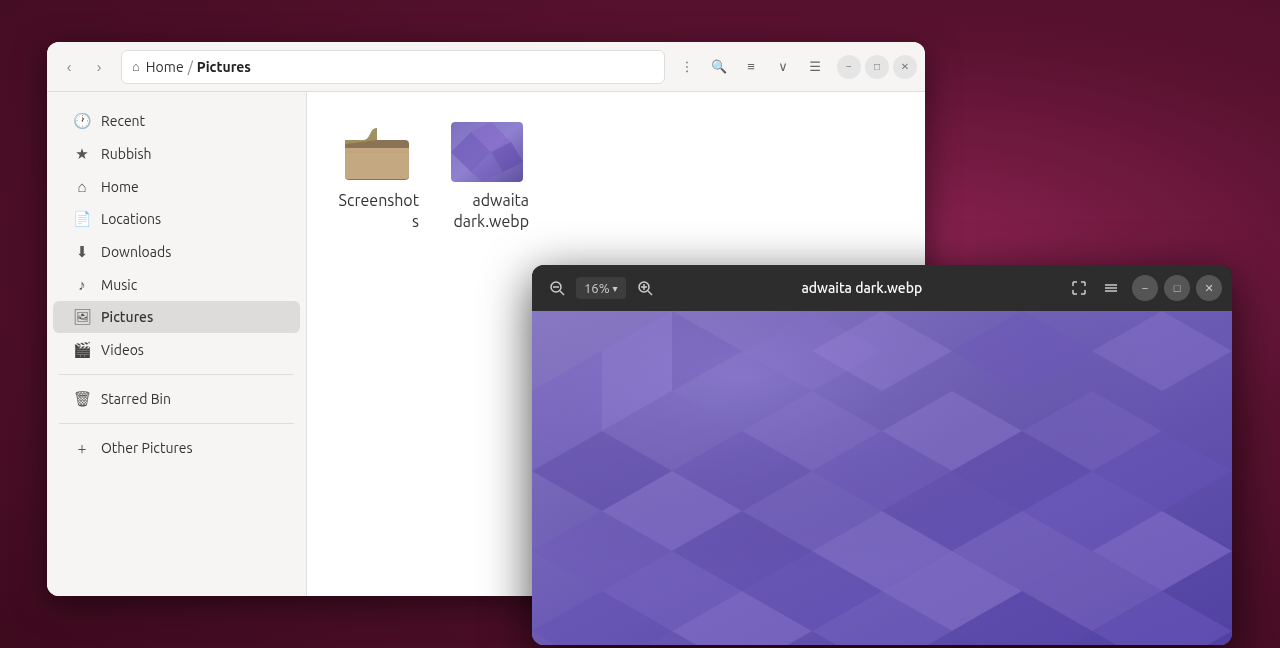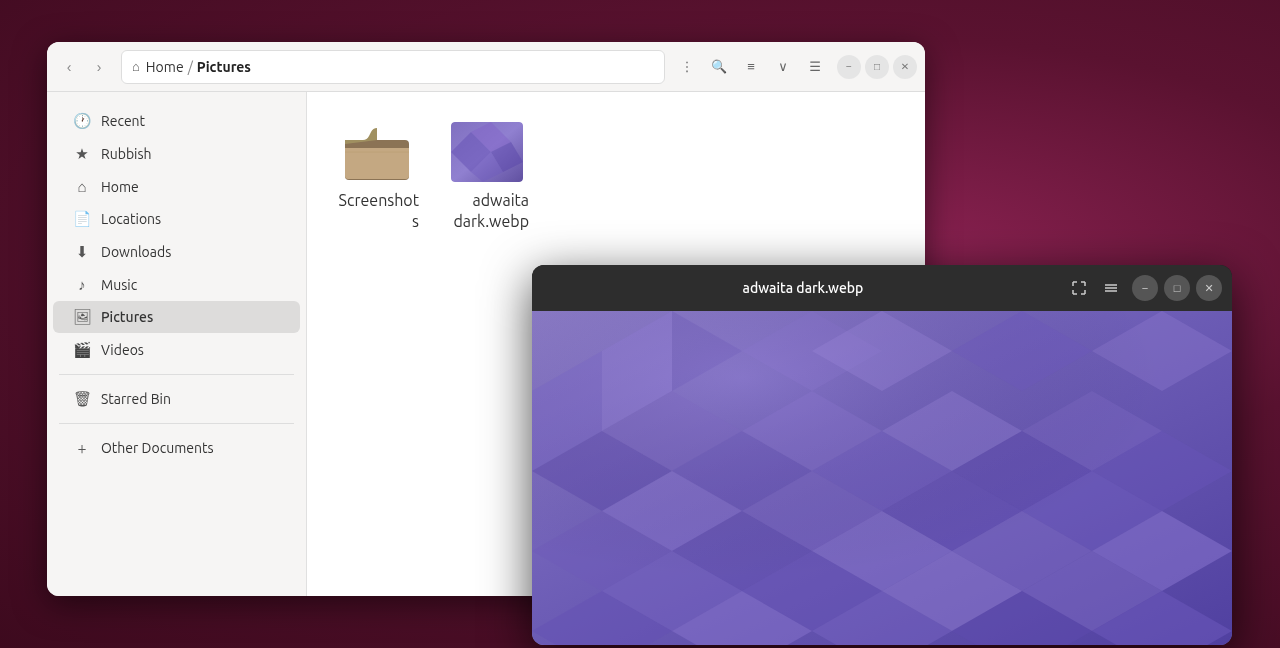--- a/index.html
+++ b/index.html
@@ -409,21 +409,21 @@
         <span>Videos</span>
       </div>
       <div class="sidebar-divider"></div>
       <div class="sidebar-item">
         <span class="sidebar-icon">🗑</span>
         <span>Starred Bin</span>
       </div>
       <div class="sidebar-divider"></div>
       <div class="sidebar-section-item">
         <span class="sidebar-icon" style="font-size:16px;font-weight:300;">+</span>
-        <span>Other Documents</span>
+        <span>Other Pictures</span>
       </div>
     </div>
 
     <div class="file-area">
 
       <div class="file-item">
         <div class="folder-icon">
           <svg width="72" height="60" viewBox="0 0 72 60">
 
             <path d="M4 18 L4 54 Q4 58 8 58 L64 58 Q68 58 68 54 L68 22 Q68 18 64 18 Z" fill="#8B7355"></path>
@@ -458,20 +458,41 @@
         </div>
         <span class="file-name">adwaita dark.webp</span>
       </div>
     </div>
   </div>
 </div>
 
 <div class="image-viewer">
 
   <div class="viewer-titlebar">
+    <div class="viewer-zoom-controls">
+      <button class="viewer-btn">
+        <svg width="16" height="16" viewBox="0 0 16 16" fill="none">
+          <circle cx="7" cy="7" r="5" stroke="#ccc" stroke-width="1.5"></circle>
+          <line x1="4" y1="7" x2="10" y2="7" stroke="#ccc" stroke-width="1.5"></line>
+          <line x1="11" y1="11" x2="15" y2="15" stroke="#ccc" stroke-width="1.5"></line>
+        </svg>
+      </button>
+      <div class="zoom-level">
+        <span>16%</span>
+        <span style="font-size:10px;">▾</span>
+      </div>
+      <button class="viewer-btn">
+        <svg width="16" height="16" viewBox="0 0 16 16" fill="none">
+          <circle cx="7" cy="7" r="5" stroke="#ccc" stroke-width="1.5"></circle>
+          <line x1="4" y1="7" x2="10" y2="7" stroke="#ccc" stroke-width="1.5"></line>
+          <line x1="7" y1="4" x2="7" y2="10" stroke="#ccc" stroke-width="1.5"></line>
+          <line x1="11" y1="11" x2="15" y2="15" stroke="#ccc" stroke-width="1.5"></line>
+        </svg>
+      </button>
+    </div>
     <div class="viewer-title">adwaita dark.webp</div>
     <div class="viewer-actions">
       <button class="viewer-btn">
         <svg width="16" height="16" viewBox="0 0 16 16" fill="none">
           <path d="M2 2 L6 2 M2 2 L2 6 M10 2 L14 2 M14 2 L14 6 M2 10 L2 14 M2 14 L6 14 M10 14 L14 14 M14 14 L14 10" stroke="#ccc" stroke-width="1.5"></path>
         </svg>
       </button>
       <button class="viewer-btn">
         <svg width="16" height="16" viewBox="0 0 16 16" fill="none">
           <line x1="2" y1="5" x2="14" y2="5" stroke="#ccc" stroke-width="1.5"></line>

